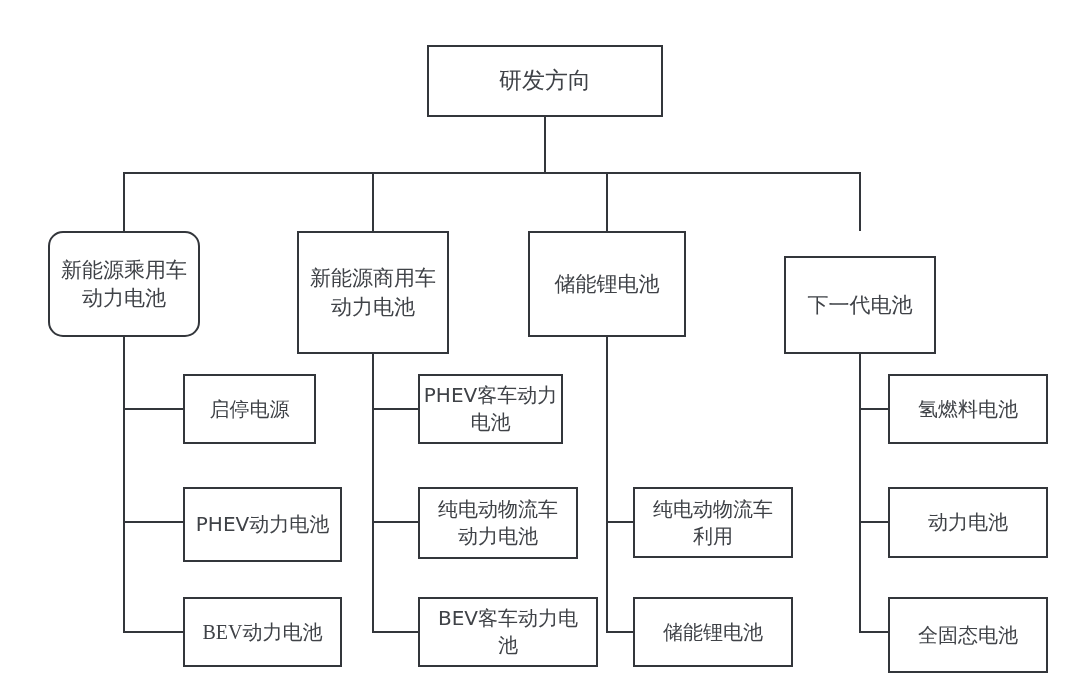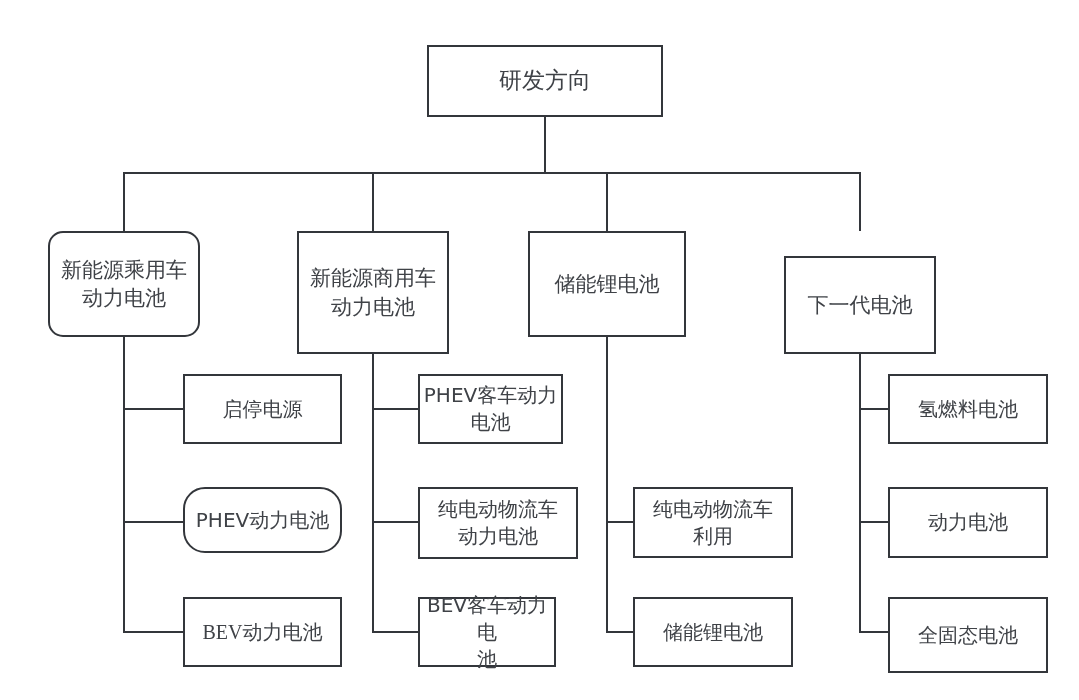--- a/index.html
+++ b/index.html
@@ -69,29 +69,29 @@
   <div class="node branch" style="left:48px; top:231px; width:152px; height:106px;border-radius:15px;">新能源乘用车
 动力电池</div>
 
   <div class="node branch" style="left:297px; top:231px; width:152px; height:123px;">新能源商用车
 动力电池</div>
 
   <div class="node branch" style="left:528px; top:231px; width:158px; height:106px;">储能锂电池</div>
 
   <div class="node branch" style="left:784px; top:231px; width:152px; height:98px;margin-top:25px;">下一代电池</div>
 
-  <div class="node leaf" style="left:183px; top:374px; width:159px; height:70px;">启停电源</div>
-  <div class="node leaf" style="left:183px; top:487px; width:159px; height:66px;border-radius:22px;">PHEV动力电池</div>
+  <div class="node leaf" style="left:183px; top:374px; width:133px; height:70px;">启停电源</div>
+  <div class="node leaf" style="left:183px; top:487px; width:159px; height:75px;">PHEV动力电池</div>
   <div class="node leaf" style="left:183px; top:597px; width:159px; height:70px;font-family:Liberation Serif, serif;">BEV动力电池</div>
 
   <div class="node leaf" style="left:418px; top:374px; width:145px; height:70px;">PHEV客车动力
 电池</div>
   <div class="node leaf" style="left:418px; top:487px; width:160px; height:72px;">纯电动物流车
 动力电池</div>
-  <div class="node leaf" style="left:418px; top:597px; width:138px; height:70px;">BEV客车动力电
+  <div class="node leaf" style="left:418px; top:597px; width:180px; height:70px;">BEV客车动力电
 池</div>
 
   <div class="node leaf" style="left:633px; top:487px; width:160px; height:71px;">纯电动物流车
 利用</div>
   <div class="node leaf" style="left:633px; top:597px; width:160px; height:70px;">储能锂电池</div>
 
   <div class="node leaf" style="left:888px; top:374px; width:160px; height:70px;">氢燃料电池</div>
   <div class="node leaf" style="left:888px; top:487px; width:160px; height:71px;">动力电池</div>
   <div class="node leaf" style="left:888px; top:597px; width:160px; height:76px;">全固态电池</div>
 

